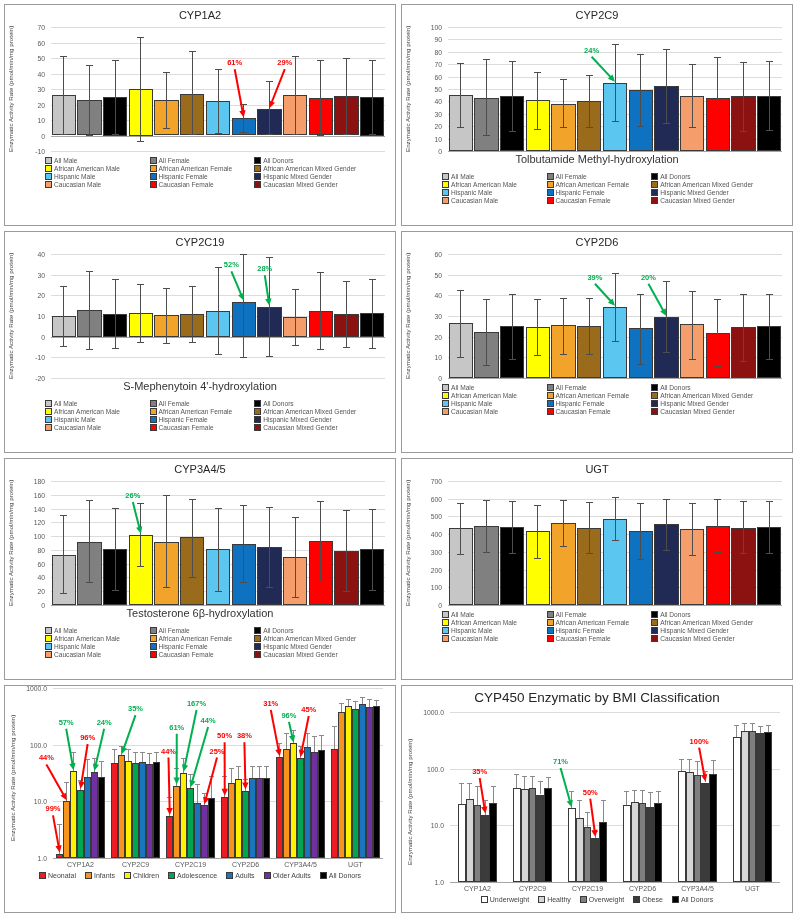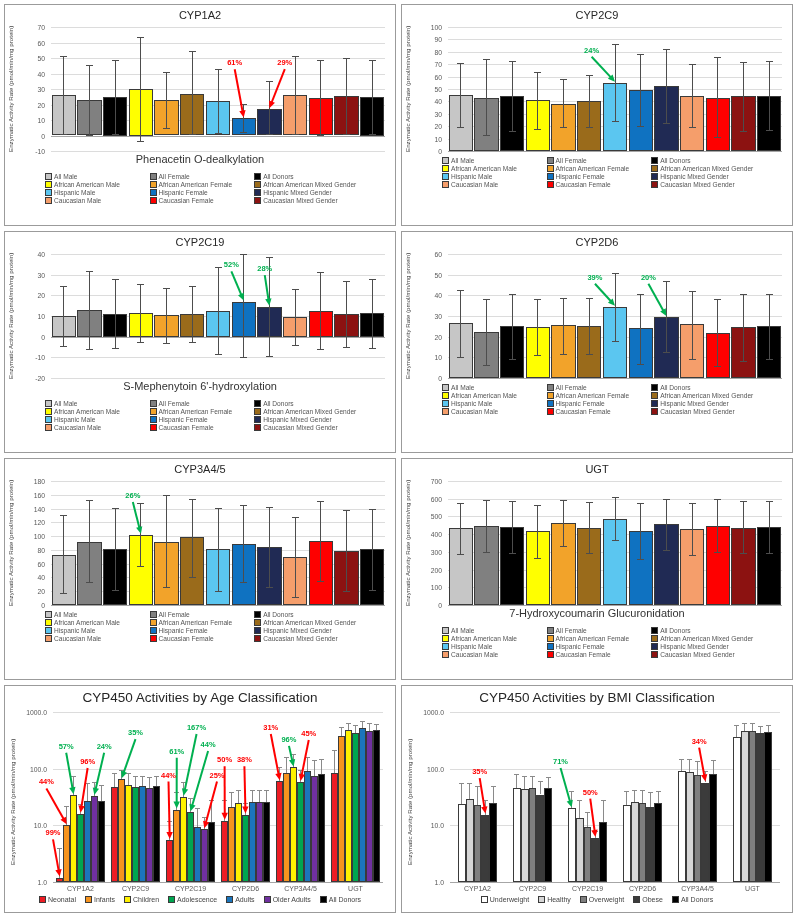--- a/index.html
+++ b/index.html
@@ -114,21 +114,20 @@
             <line x1="183.70000000000002" y1="42.199999999999996" x2="191.7762357004752" y2="85.5346350994275" stroke="#FF0000" stroke-width="2"></line>
             <polygon points="192.6923076923077,90.45 188.26397336737583,84.15477521397129 194.55564044010865,82.98220306442572" fill="#FF0000"></polygon>
             <line x1="233.79999999999998" y1="42.199999999999996" x2="220.22461784629593" y2="76.50087202359308" stroke="#FF0000" stroke-width="2"></line>
             <polygon points="218.3846153846154,81.14999999999999 217.9851769260677,73.46361925755475 223.93606073586858,75.81882240850585" fill="#FF0000"></polygon>
           </svg>
           <div class="ann" style="left: 183.7px; top: 31.2px; color: rgb(255, 0, 0);">61%</div>
           <div class="ann" style="left: 233.8px; top: 31.2px; color: rgb(255, 0, 0);">29%</div>
         </div>
         <div class="ylab">Enzymatic Activity Rate (pmol/min/mg protein)</div>
       </div>
-    <div class="chart-subtitle">Phenacetin O-dealkylation</div>
     <div class="legend3">
         <div class="li-item">
           <div class="sw" style="background: rgb(198, 198, 198);"></div>
           <div class="lb">All Male</div>
         </div>
         <div class="li-item">
           <div class="sw" style="background: rgb(128, 128, 128);"></div>
           <div class="lb">All Female</div>
         </div>
         <div class="li-item">
@@ -253,20 +252,21 @@
           <div class="errcap" style="left: 317.654px; width: 7px; top: 34.1px;"></div>
           <div class="errcap" style="left: 317.654px; width: 7px; top: 102.92px;"></div>
           <svg width="334" height="124" class="annsvg">
             <line x1="143.62" y1="29.8" x2="163.5847672428231" y2="51.14812579429331" stroke="#00B050" stroke-width="2"></line>
             <polygon points="167,54.8 159.88147464830007,51.87312507660384 164.55587363160464,47.50162714741741" fill="#00B050"></polygon>
           </svg>
           <div class="ann" style="left: 143.62px; top: 18.8px; color: rgb(0, 176, 80);">24%</div>
         </div>
         <div class="ylab">Enzymatic Activity Rate (pmol/min/mg protein)</div>
       </div>
+    <div class="chart-subtitle">Tolbutamide Methyl-hydroxylation</div>
     <div class="legend3">
         <div class="li-item">
           <div class="sw" style="background: rgb(198, 198, 198);"></div>
           <div class="lb">All Male</div>
         </div>
         <div class="li-item">
           <div class="sw" style="background: rgb(128, 128, 128);"></div>
           <div class="lb">All Female</div>
         </div>
         <div class="li-item">
@@ -386,21 +386,21 @@
             <line x1="180.36" y1="17.4" x2="190.74321408777385" y2="41.9288752630752" stroke="#00B050" stroke-width="2"></line>
             <polygon points="192.6923076923077,46.53333333333333 187.01672348099513,41.33451194187361 192.91042981092554,38.83967212807028" fill="#00B050"></polygon>
             <line x1="213.76" y1="21.12" x2="217.6369662943837" y2="46.756213916655" stroke="#00B050" stroke-width="2"></line>
             <polygon points="218.3846153846154,51.7 214.17388356495024,45.257194901065276 220.50192975163185,44.30020406556872" fill="#00B050"></polygon>
           </svg>
           <div class="ann" style="left: 180.36px; top: 6.4px; color: rgb(0, 176, 80);">52%</div>
           <div class="ann" style="left: 213.76px; top: 10.12px; color: rgb(0, 176, 80);">28%</div>
         </div>
         <div class="ylab">Enzymatic Activity Rate (pmol/min/mg protein)</div>
       </div>
-    <div class="chart-subtitle">S-Mephenytoin 6'-hydroxylation</div>
+    <div class="chart-subtitle">S-Mephenytoin 4'-hydroxylation</div>
     <div class="legend3">
         <div class="li-item">
           <div class="sw" style="background: rgb(198, 198, 198);"></div>
           <div class="lb">All Male</div>
         </div>
         <div class="li-item">
           <div class="sw" style="background: rgb(128, 128, 128);"></div>
           <div class="lb">All Female</div>
         </div>
         <div class="li-item">
@@ -656,20 +656,21 @@
           <div class="errcap" style="left: 317.654px; width: 7px; top: 27.5556px;"></div>
           <div class="errcap" style="left: 317.654px; width: 7px; top: 108.844px;"></div>
           <svg width="334" height="124" class="annsvg">
             <line x1="81.83" y1="21.12" x2="88.683055727692" y2="47.88953859831451" stroke="#00B050" stroke-width="2"></line>
             <polygon points="89.92307692307693,52.733333333333334 85.08701861912597,46.74563426935333 91.28707587995008,45.15840713926062" fill="#00B050"></polygon>
           </svg>
           <div class="ann" style="left: 81.83px; top: 10.12px; color: rgb(0, 176, 80);">26%</div>
         </div>
         <div class="ylab">Enzymatic Activity Rate (pmol/min/mg protein)</div>
       </div>
+    <div class="chart-subtitle">Testosterone 6β-hydroxylation</div>
     <div class="legend3">
         <div class="li-item">
           <div class="sw" style="background: rgb(198, 198, 198);"></div>
           <div class="lb">All Male</div>
         </div>
         <div class="li-item">
           <div class="sw" style="background: rgb(128, 128, 128);"></div>
           <div class="lb">All Female</div>
         </div>
         <div class="li-item">
@@ -783,21 +784,20 @@
           <div class="errline" style="left: 294.962px; top: 20.3714px; height: 52.08px;"></div>
           <div class="errcap" style="left: 291.962px; width: 7px; top: 20.3714px;"></div>
           <div class="errcap" style="left: 291.962px; width: 7px; top: 72.4514px;"></div>
           <div class="bar" title="All Donors" style="left: 309.008px; width: 24.2923px; top: 46.4114px; height: 77.5886px; background: rgb(0, 0, 0);"></div>
           <div class="errline" style="left: 320.654px; top: 20.3714px; height: 51.7257px;"></div>
           <div class="errcap" style="left: 317.654px; width: 7px; top: 20.3714px;"></div>
           <div class="errcap" style="left: 317.654px; width: 7px; top: 72.0971px;"></div>
         </div>
         <div class="ylab">Enzymatic Activity Rate (pmol/min/mg protein)</div>
       </div>
-    <div class="chart-subtitle">7-Hydroxycoumarin Glucuronidation</div>
     <div class="legend3">
         <div class="li-item">
           <div class="sw" style="background: rgb(198, 198, 198);"></div>
           <div class="lb">All Male</div>
         </div>
         <div class="li-item">
           <div class="sw" style="background: rgb(128, 128, 128);"></div>
           <div class="lb">All Female</div>
         </div>
         <div class="li-item">
@@ -837,21 +837,20 @@
           <div class="lb">Caucasian Female</div>
         </div>
         <div class="li-item">
           <div class="sw" style="background: rgb(140, 18, 17);"></div>
           <div class="lb">Caucasian Mixed Gender</div>
         </div>
       </div>
   </section>
 
   <section class="panel big">
-    <div class="chart-title">CYP450 Activities by Age Classification</div>
     <div class="chart-host">
         <div class="plot">
           <div class="gridline" style="top: 0px;"></div>
           <div class="ticklab" style="top: 0px;">1000.0</div>
           <div class="gridline" style="top: 56.6667px;"></div>
           <div class="ticklab" style="top: 56.6667px;">100.0</div>
           <div class="gridline" style="top: 113.333px;"></div>
           <div class="ticklab" style="top: 113.333px;">10.0</div>
           <div class="gridline zero" style="top: 170px;"></div>
           <div class="ticklab" style="top: 170px;">1.0</div>
@@ -1068,21 +1067,21 @@
           <div class="lb">Older Adults</div>
         </div>
         <div class="li-item">
           <div class="sw" style="background: rgb(0, 0, 0);"></div>
           <div class="lb">All Donors</div>
         </div>
       </div>
   </section>
 
   <section class="panel big">
-    <div class="chart-title">CYP450 Activities by BMI Classification</div>
+    <div class="chart-title">CYP450 Enzymatic by BMI Classification</div>
     <div class="chart-host">
         <div class="plot">
           <div class="gridline" style="top: 0px;"></div>
           <div class="ticklab" style="top: 0px;">1000.0</div>
           <div class="gridline" style="top: 56.6667px;"></div>
           <div class="ticklab" style="top: 56.6667px;">100.0</div>
           <div class="gridline" style="top: 113.333px;"></div>
           <div class="ticklab" style="top: 113.333px;">10.0</div>
           <div class="gridline zero" style="top: 170px;"></div>
           <div class="ticklab" style="top: 170px;">1.0</div>
@@ -1182,21 +1181,21 @@
             <line x1="110.55000000000001" y1="56" x2="120.29901789862345" y2="90.4637583615285" stroke="#00B050" stroke-width="2"></line>
             <polygon points="121.66,95.2749669123744 116.67545158553145,89.41030348607114 122.83379853061419,87.66824639630914" fill="#00B050"></polygon>
             <line x1="140.25" y1="86.6" x2="144.7512133217214" y2="119.94969190570957" stroke="#FF0000" stroke-width="2"></line>
             <polygon points="145.42000000000002,124.90476247826018 141.31245348397758,118.39568715078764 147.65494381684235,117.53964020259102" fill="#FF0000"></polygon>
             <line x1="249.15" y1="35.599999999999994" x2="254.51065537198366" y2="64.58381093446356" stroke="#FF0000" stroke-width="2"></line>
             <polygon points="255.42,69.5004248452255 251.0002846178895,63.19914593208924 257.2935504236648,62.03518480822832" fill="#FF0000"></polygon>
           </svg>
           <div class="ann" style="left: 29.7px; top: 55.2px; color: rgb(255, 0, 0);">35%</div>
           <div class="ann" style="left: 110.55px; top: 45px; color: rgb(0, 176, 80);">71%</div>
           <div class="ann" style="left: 140.25px; top: 75.6px; color: rgb(255, 0, 0);">50%</div>
-          <div class="ann" style="left: 249.15px; top: 24.6px; color: rgb(255, 0, 0);">34%</div>
+          <div class="ann" style="left: 249.15px; top: 24.6px; color: rgb(255, 0, 0);">100%</div>
         </div>
         <div class="ylab">Enzymatic Activity Rate (pmol/min/mg protein)</div>
         <div class="xlabels">
           <div class="">CYP1A2</div>
           <div class="">CYP2C9</div>
           <div class="">CYP2C19</div>
           <div class="">CYP2D6</div>
           <div class="">CYP3A4/5</div>
           <div class="">UGT</div>
         </div>

